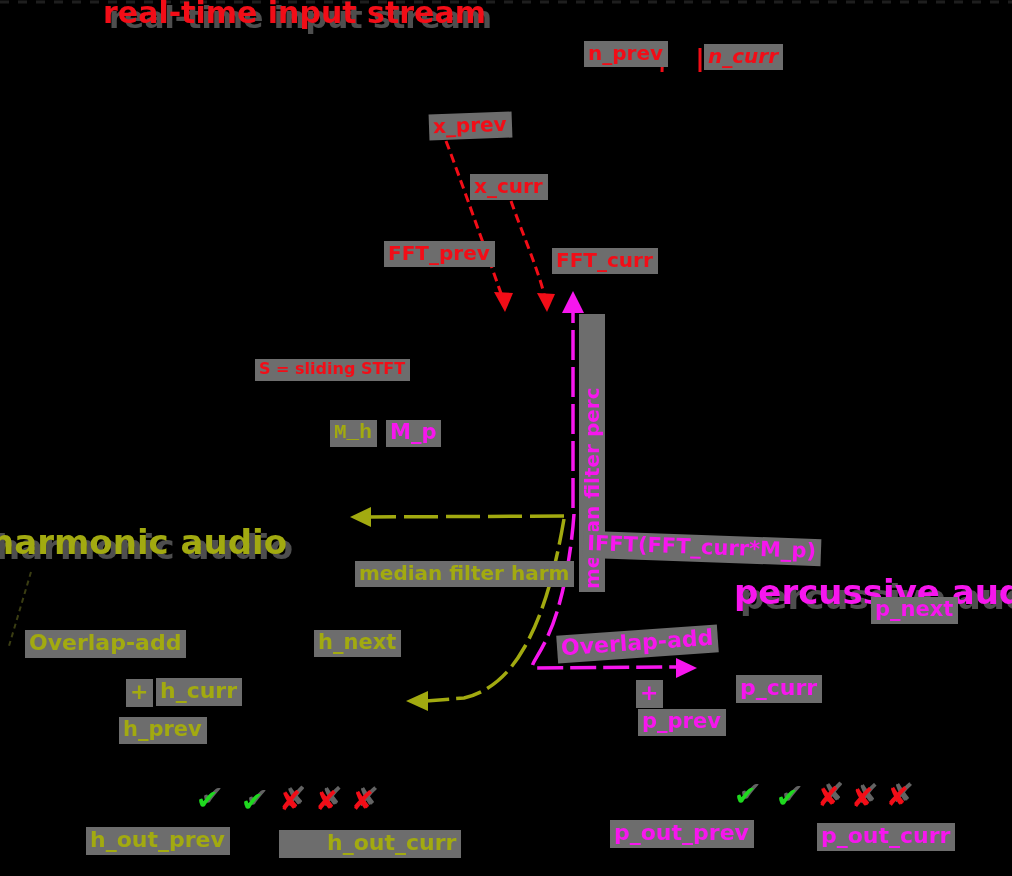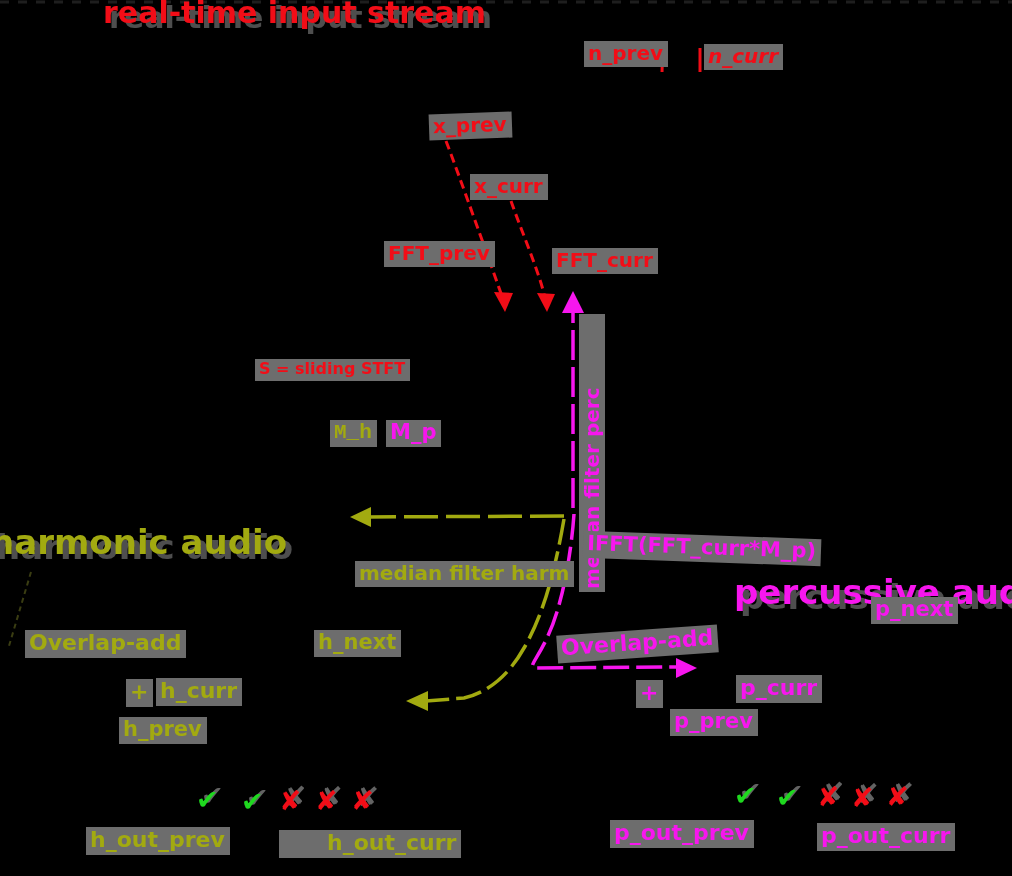--- a/index.html
+++ b/index.html
@@ -82,21 +82,21 @@
   <span class="mark check" style="left:241px;top:788px;">✔</span>
   <span class="mark cross r1" style="left:279px;top:787px;">✘</span>
   <span class="mark cross" style="left:315px;top:787px;">✘</span>
   <span class="mark cross r2" style="left:351px;top:787px;">✘</span>
 
   <div class="lbl mag title" style="left:734px;top:574px;">percussive audio</div>
   <div class="lbl mag f22 tag r3" style="left:557px;top:630px;">Overlap-add</div>
   <div class="lbl mag f21 tag" style="left:871px;top:597px;">p_next</div>
   <div class="lbl mag f22 tag" style="left:636px;top:680px;">+</div>
   <div class="lbl mag f22 tag" style="left:716px;top:675px;margin-left:20px;">p_curr</div>
-  <div class="lbl mag f21 tag" style="left:670px;top:709px;">p_prev</div>
+  <div class="lbl mag f21 tag" style="left:638px;top:709px;">p_prev</div>
   <div class="lbl mag f22 tag" style="left:610px;top:820px;">p_out_prev</div>
   <div class="lbl mag f22 tag" style="left:817px;top:823px;">p_out_curr</div>
 
   <span class="mark check" style="left:734px;top:782px;">✔</span>
   <span class="mark check" style="left:776px;top:784px;">✔</span>
   <span class="mark cross r1" style="left:817px;top:783px;">✘</span>
   <span class="mark cross" style="left:851px;top:784px;">✘</span>
   <span class="mark cross r2" style="left:886px;top:783px;">✘</span>
 
 </div>

